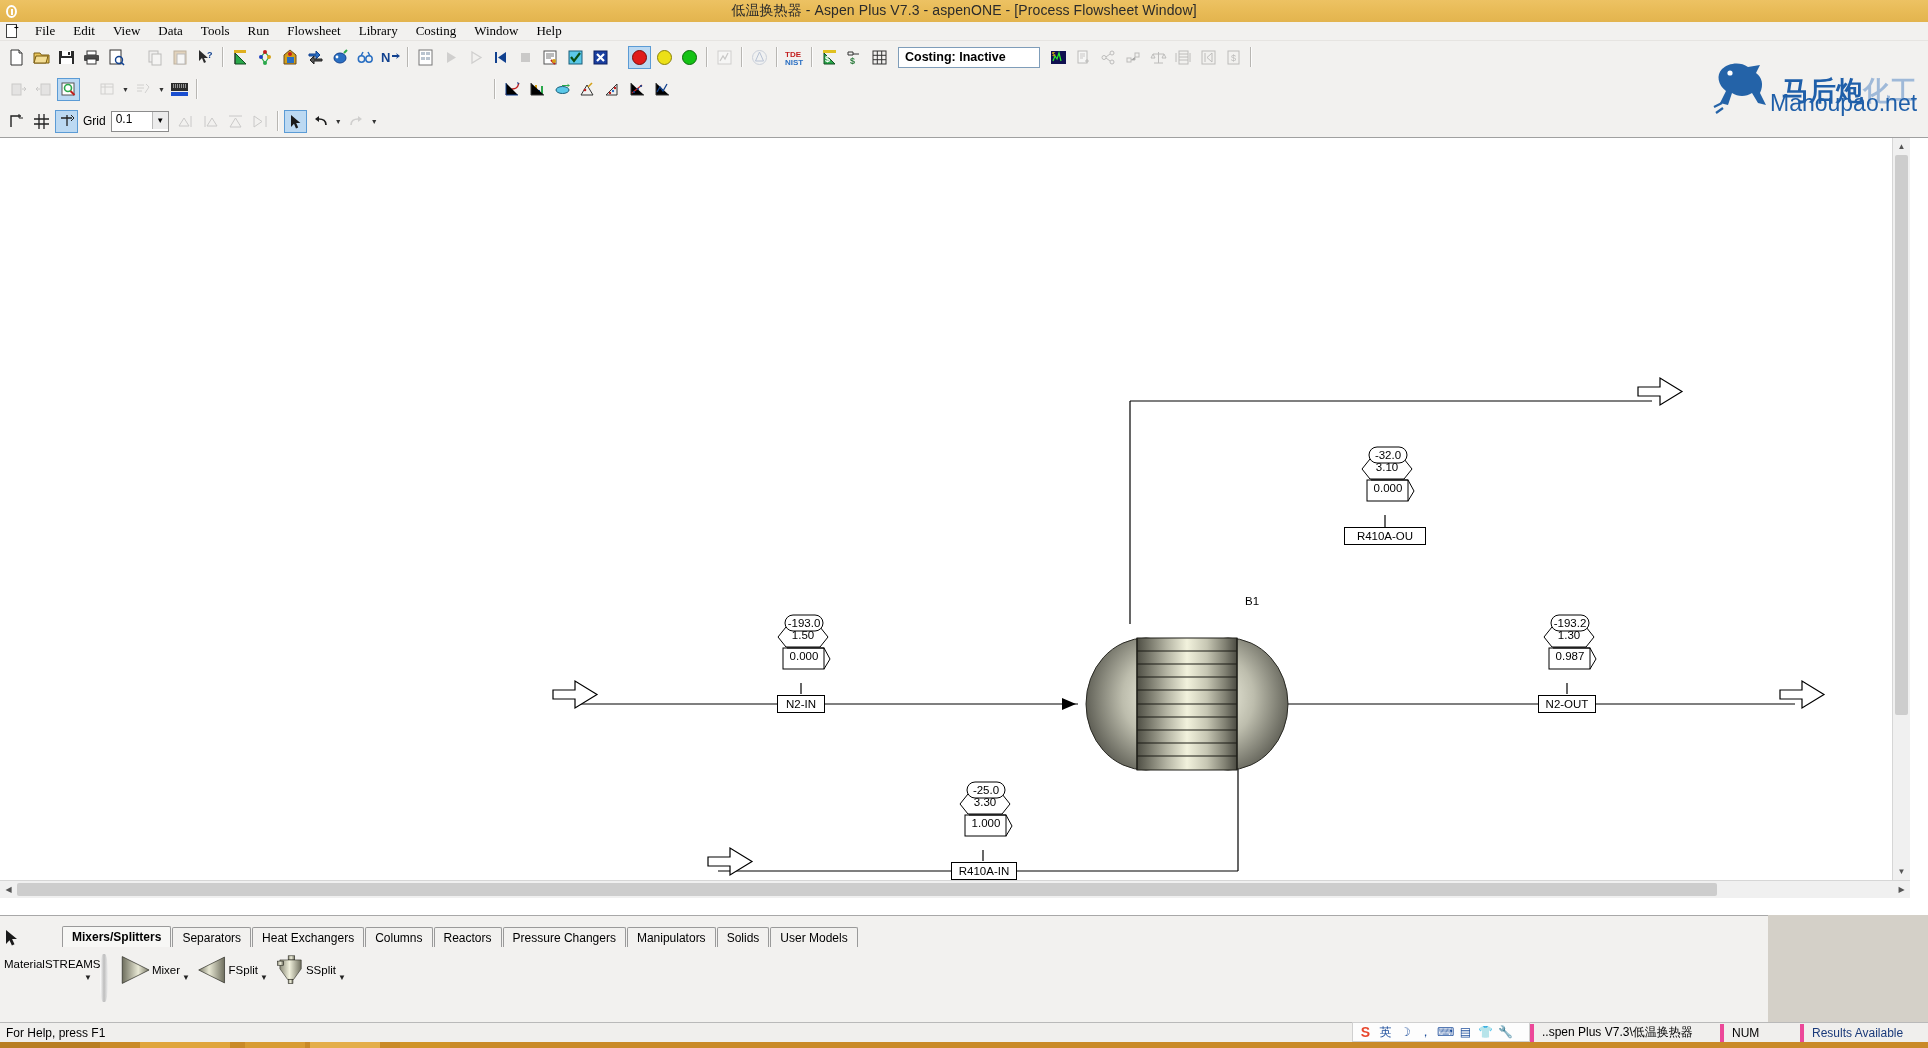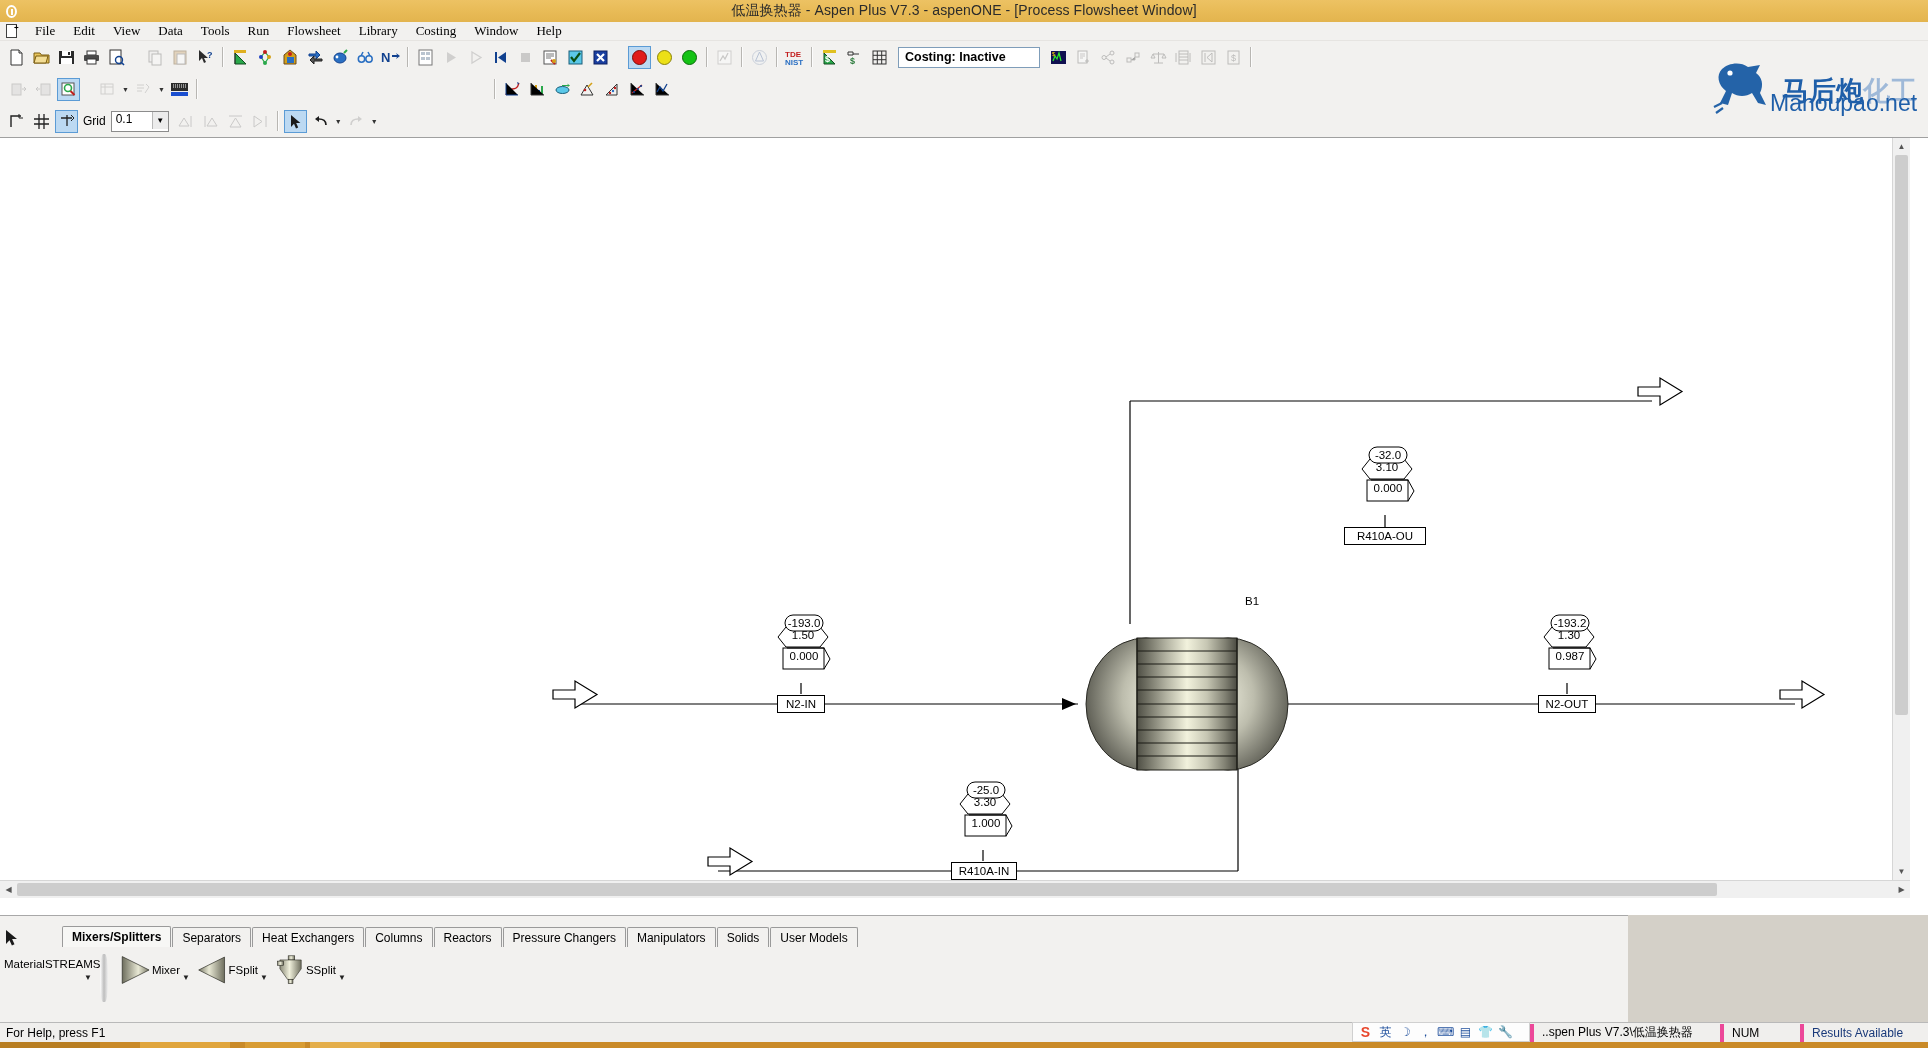--- a/index.html
+++ b/index.html
@@ -185,21 +185,21 @@
     position: absolute; font-family: "Liberation Sans", sans-serif; font-size: 11.5px;
     color: #000; white-space: nowrap; text-align: center;
   }
   .blk-label {
     position: absolute; font-family: "Liberation Sans", sans-serif; font-size: 11.5px;
     color: #000;
   }
 
   
   .palette {
-    position: absolute; left: 0; top: 915px; width: 1628px; height: 107px;
+    position: absolute; left: 0; top: 915px; width: 1768px; height: 107px;
     background: #f2f1ef; border-top: 1px solid #a8a8a8;
   }
   .pal-tabs {
     position: absolute; left: 62px; top: 10px; height: 21px; display: flex; align-items: flex-end;
   }
   .pal-tab {
     height: 20px; padding: 0 9px; display: flex; align-items: center;
     font-size: 12px; color: #000; background: #f2f1ef;
     border: 1px solid #9a9a9a; border-bottom: none; margin-right: 1px;
     font-family: "Liberation Sans", sans-serif;

